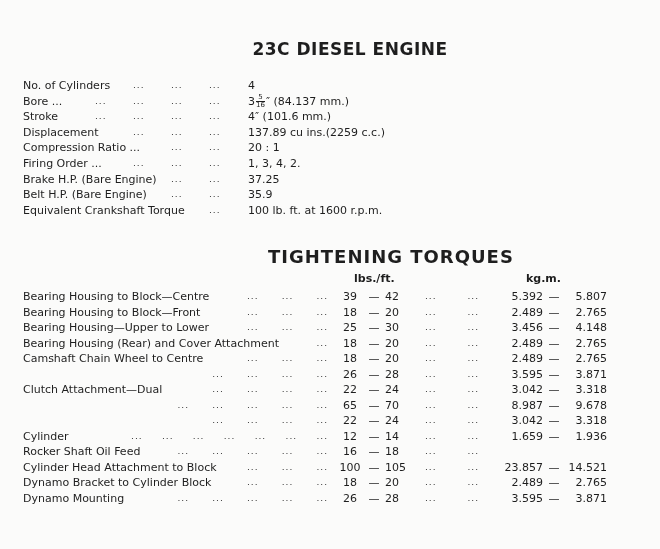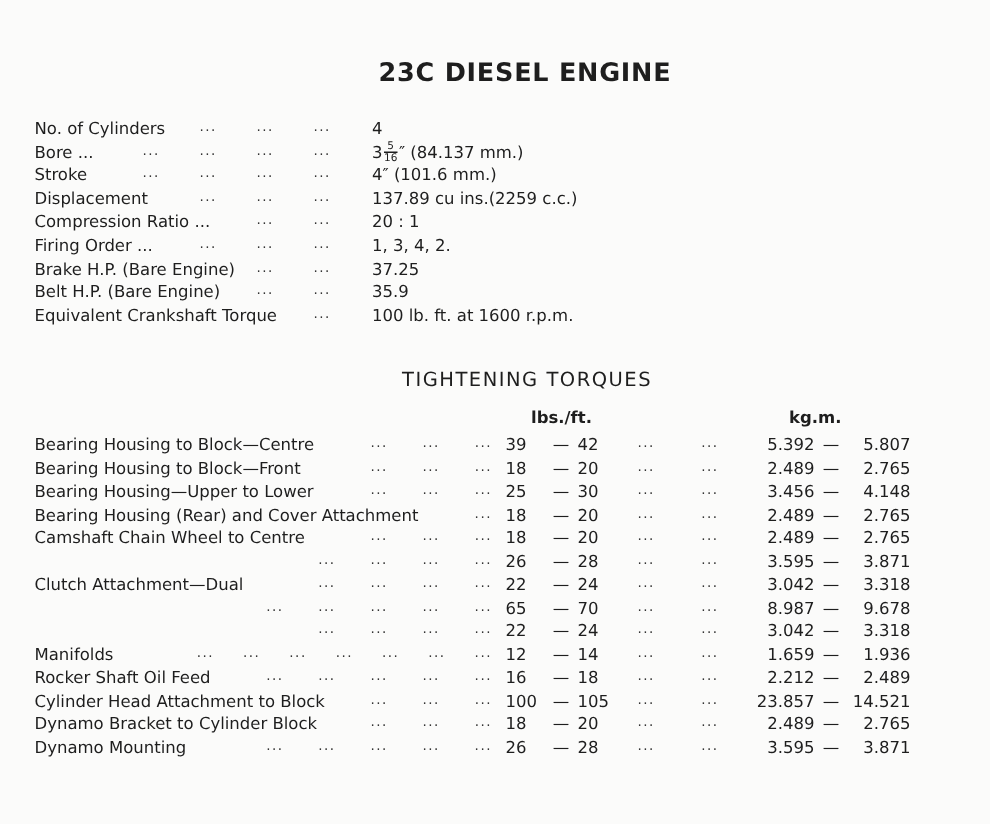--- a/index.html
+++ b/index.html
@@ -16,29 +16,29 @@
     padding-left:40px; box-sizing:border-box;
   }
   .specs { position:absolute; left:23px; top:78px; font-size:11px; }
   .spec-row { position:relative; height:15.6px; line-height:15.6px; white-space:nowrap; }
   .spec-label { position:absolute; left:0; }
   .dots { position:absolute; letter-spacing:1px; color:#333; font-size:9px; }
   .spec-value { position:absolute; left:225px; }
   .frac { display:inline-block; vertical-align:middle; font-size:7px; line-height:7px; text-align:center; margin:0 1px; }
   .frac span { display:block; }
   .subtitle {
-    position:absolute; top:246px; left:268px; font-weight:normal; font-size:13px; letter-spacing:1px;
+    position:absolute; top:246px; left:268px; font-weight:bold; font-size:18px; letter-spacing:1px;
   }
   .col-head { position:absolute; top:272px; font-weight:bold; font-size:11px; }
   .torques { position:absolute; left:23px; top:289px; font-size:11px; }
   .t-row { position:relative; height:15.5px; line-height:15.5px; white-space:nowrap; width:620px; }
   .t-label { position:absolute; left:0; }
   .t-lbs { position:absolute; left:314px; width:80px; }
   .t-kg { position:absolute; left:478px; width:110px; }
-  .num-l { display:inline-block; width:26px; text-align:left; }
+  .num-l { display:inline-block; width:26px; text-align:center; }
   .num-r { display:inline-block; width:30px; text-align:left; }
   .kg-l { display:inline-block; width:42px; text-align:right; }
   .kg-r { display:inline-block; width:42px; text-align:right; }
   .dash { display:inline-block; width:22px; text-align:center; }
 </style>
 </head>
 <body>
 
 <div class="title">23C DIESEL ENGINE</div>
 
@@ -164,32 +164,31 @@
       <span class="dots" style="left: 402px; white-space: pre;">...        ...</span>
       <span class="t-kg"><span class="kg-l">8.987</span><span class="dash">—</span><span class="kg-r">9.678</span></span>
     </div>
     <div class="t-row">
       <span class="dots" style="right: 315px; white-space: pre;">...      ...      ...      ...</span>
       <span class="t-lbs"><span class="num-l">22</span><span class="dash">—</span><span class="num-r">24</span></span>
       <span class="dots" style="left: 402px; white-space: pre;">...        ...</span>
       <span class="t-kg"><span class="kg-l">3.042</span><span class="dash">—</span><span class="kg-r">3.318</span></span>
     </div>
     <div class="t-row">
-      <span class="t-label">Manifolds</span>
+      <span class="t-label">Cylinder</span>
       <span class="dots" style="right: 315px; white-space: pre;">...     ...     ...     ...     ...     ...     ...</span>
       <span class="t-lbs"><span class="num-l">12</span><span class="dash">—</span><span class="num-r">14</span></span>
       <span class="dots" style="left: 402px; white-space: pre;">...        ...</span>
       <span class="t-kg"><span class="kg-l">1.659</span><span class="dash">—</span><span class="kg-r">1.936</span></span>
     </div>
     <div class="t-row">
       <span class="t-label">Rocker Shaft Oil Feed</span>
       <span class="dots" style="right: 315px; white-space: pre;">...      ...      ...      ...      ...</span>
       <span class="t-lbs"><span class="num-l">16</span><span class="dash">—</span><span class="num-r">18</span></span>
       <span class="dots" style="left: 402px; white-space: pre;">...        ...</span>
-      <span class="t-kg"><span class="kg-l">2.212</span><span class="dash">—</span><span class="kg-r">2.489</span></span>
     </div>
     <div class="t-row">
       <span class="t-label">Cylinder Head Attachment to Block</span>
       <span class="dots" style="right: 315px; white-space: pre;">...      ...      ...</span>
       <span class="t-lbs"><span class="num-l">100</span><span class="dash">—</span><span class="num-r">105</span></span>
       <span class="dots" style="left: 402px; white-space: pre;">...        ...</span>
       <span class="t-kg"><span class="kg-l">23.857</span><span class="dash">—</span><span class="kg-r">14.521</span></span>
     </div>
     <div class="t-row">
       <span class="t-label">Dynamo Bracket to Cylinder Block</span>

